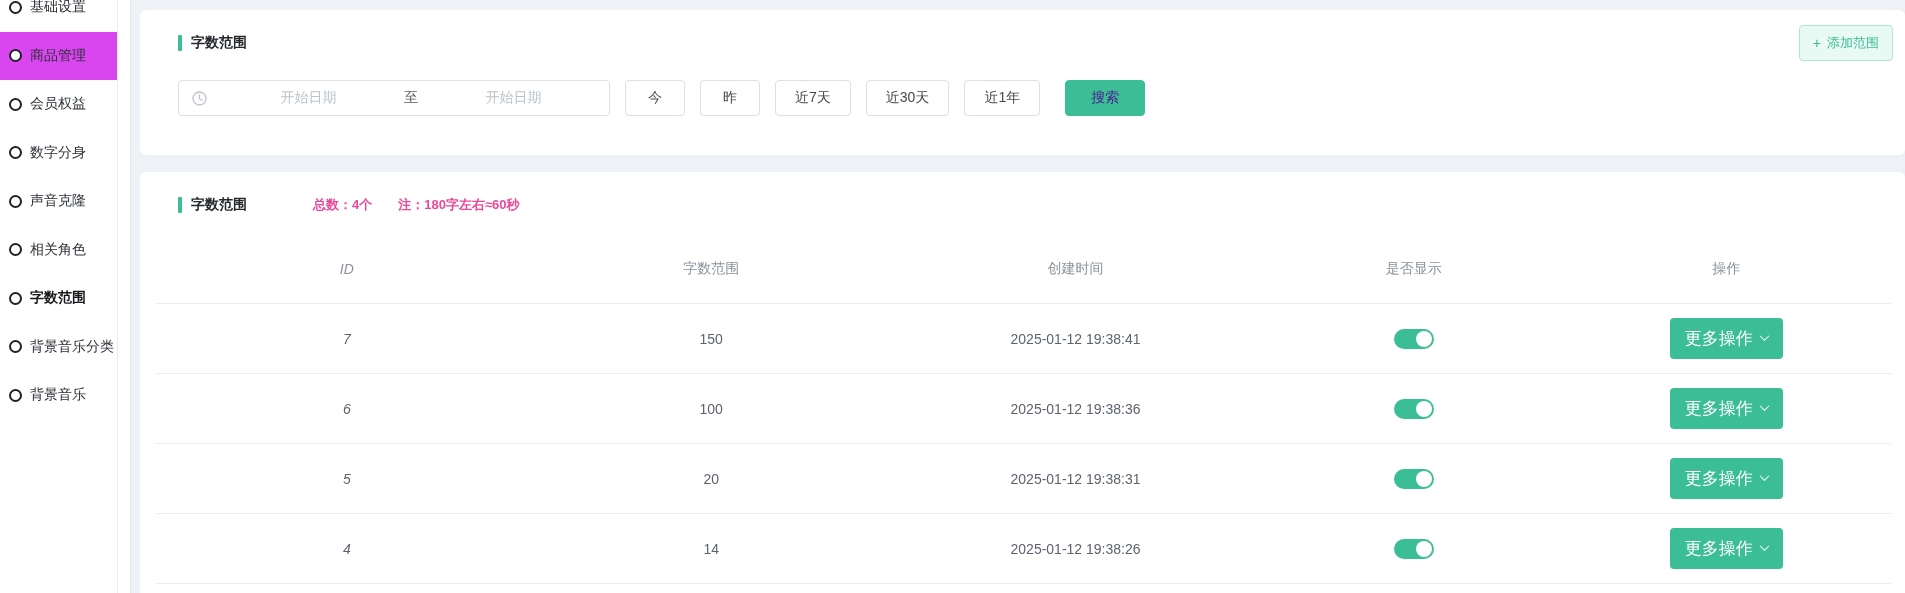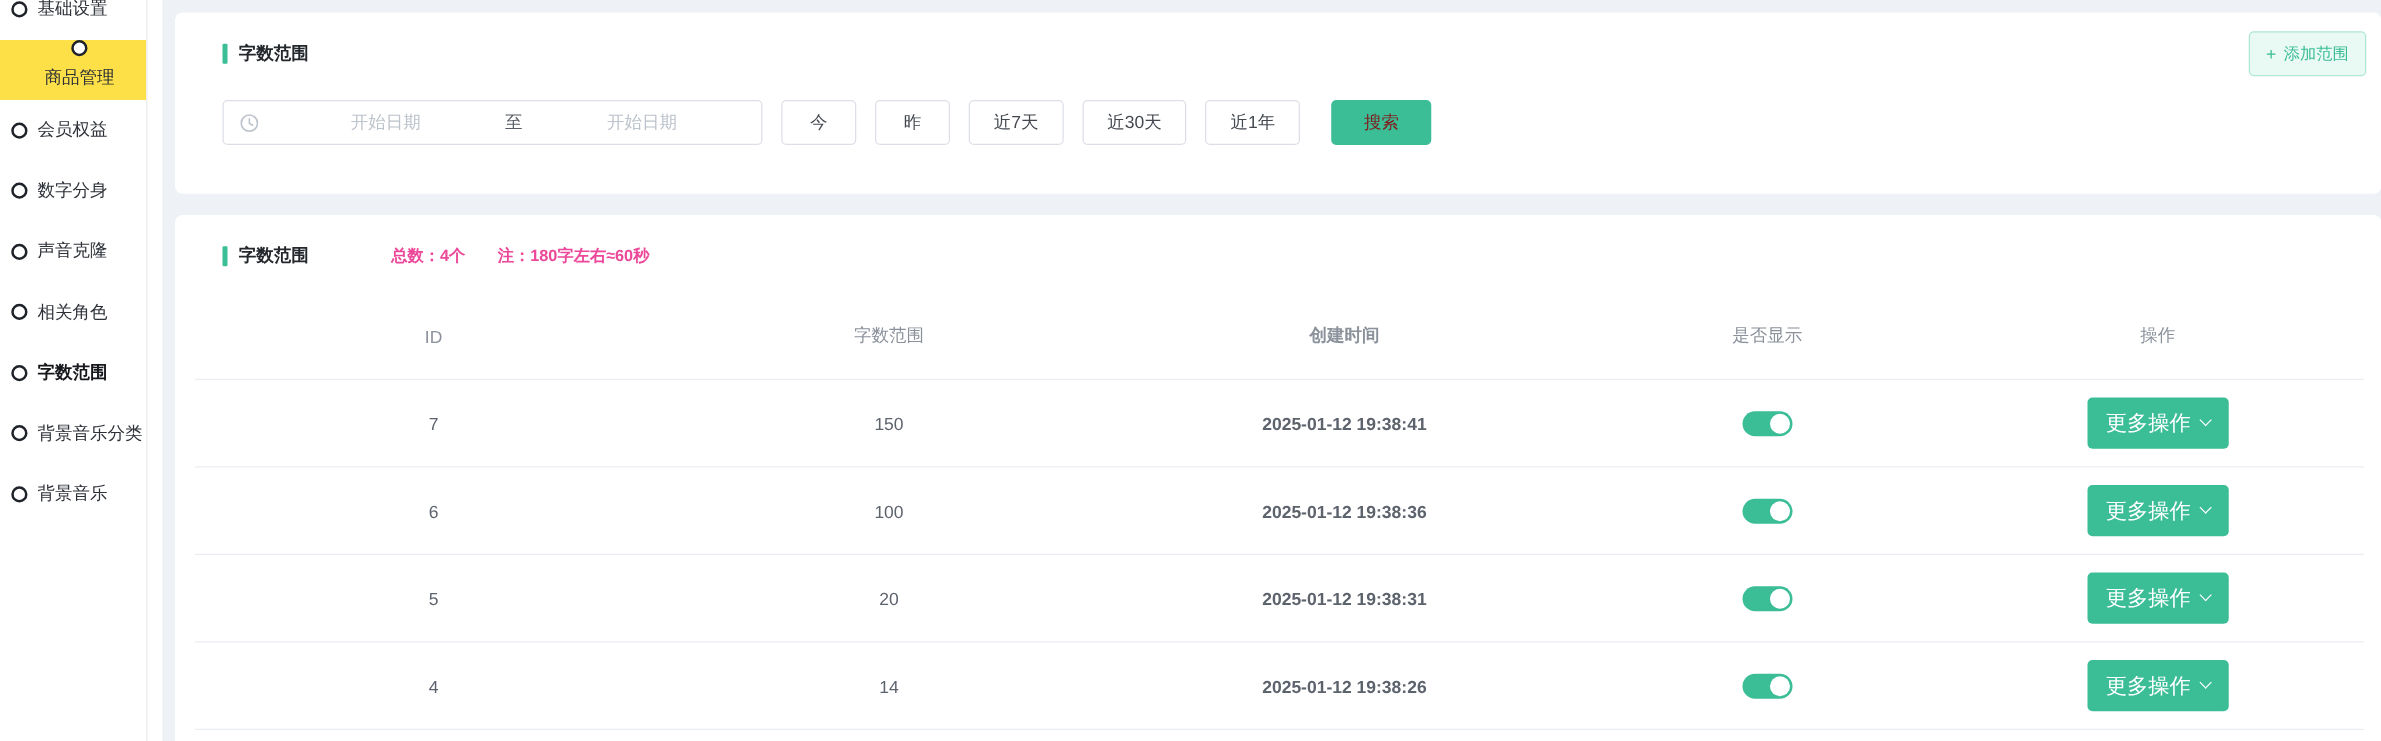--- a/index.html
+++ b/index.html
@@ -20,21 +20,21 @@
   .scroll-track {
     position:absolute; top:0; right:0; width:13px; height:593px;
     border-left:1px solid #ececee; background:#fff;
   }
   .side-list { margin-top:-17px; }
   .side-item {
     height:48.5px; display:flex; align-items:center;
     padding-left:9px; gap:8px; width:118px;
     font-size:14px; color:#2d3138; cursor:pointer; white-space:nowrap;
   }
-  .side-item.hover { background:#fde047;flex-direction:column; }
+  .side-item.hover { background:#d946ef; }
   .side-item.active .side-label { font-weight:bold; color:#16181c; }
   .ring {
     flex:0 0 auto; width:13px; height:13px; border-radius:50%;
     border:2px solid #1f2329; background:#fff;
   }
   .side-label { overflow:hidden; text-overflow:clip; letter-spacing:0; }
 
   
   .panel { position:absolute; left:140px; right:0; background:#fff; border-radius:6px; }
   .panel-filter { top:10px; height:145px; }
@@ -64,32 +64,32 @@
   .ph { flex:1; text-align:center; font-size:14px; color:#bdc3cc; }
   .sep { font-size:14px; color:#585d66; flex:0 0 auto; }
   .quick-btn {
     margin-left:15px; height:36px; background:#fff; border:1px solid #dcdfe6;
     border-radius:4px; font-size:14px; color:#43484f; padding:0 19px;
     cursor:pointer; font-family:inherit;
   }
   .quick-btn.narrow { padding:0 22px; }
   .search-btn {
     margin-left:25px; height:36px; width:80px; background:var(--accent);
-    border:1px solid var(--accent); border-radius:4px; color:#7f1d1d;
+    border:1px solid var(--accent); border-radius:4px; color:#4c1d95;
     font-size:14px; cursor:pointer; font-family:inherit;
   }
 
   
   .table { margin:14px 14px 0 16px; }
   .t-head, .t-row { display:flex; align-items:center; height:70px; }
   .t-head { border-bottom:1px solid #e9edf2; }
   .t-row  { border-bottom:1px solid #e9edf2; }
   .th { font-size:14px; color:#8b919b; text-align:center; }
   .td { font-size:14px; color:#5d636d; text-align:center; }
-  .c0 { width:22%; } .c1 { width:20%; } .c2 { width:22%;font-weight:bold; } .c3 { width:17%; } .c4 { width:19%; }
+  .c0 { width:22%;font-style:italic; } .c1 { width:20%; } .c2 { width:22%; } .c3 { width:17%; } .c4 { width:19%; }
 
   .toggle {
     display:inline-block; width:40px; height:20px; border-radius:10px;
     background:#cfd4db; position:relative; cursor:pointer; vertical-align:middle;
   }
   .toggle.on { background:var(--accent); }
   .knob {
     position:absolute; top:2px; left:2px; width:16px; height:16px;
     border-radius:50%; background:#fff; transition:left .2s;
   }

